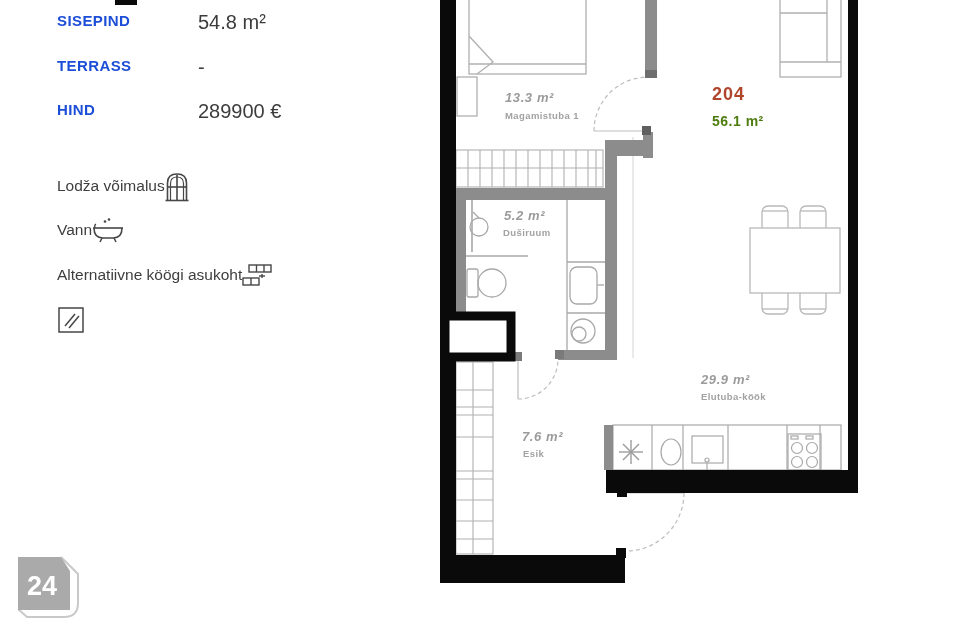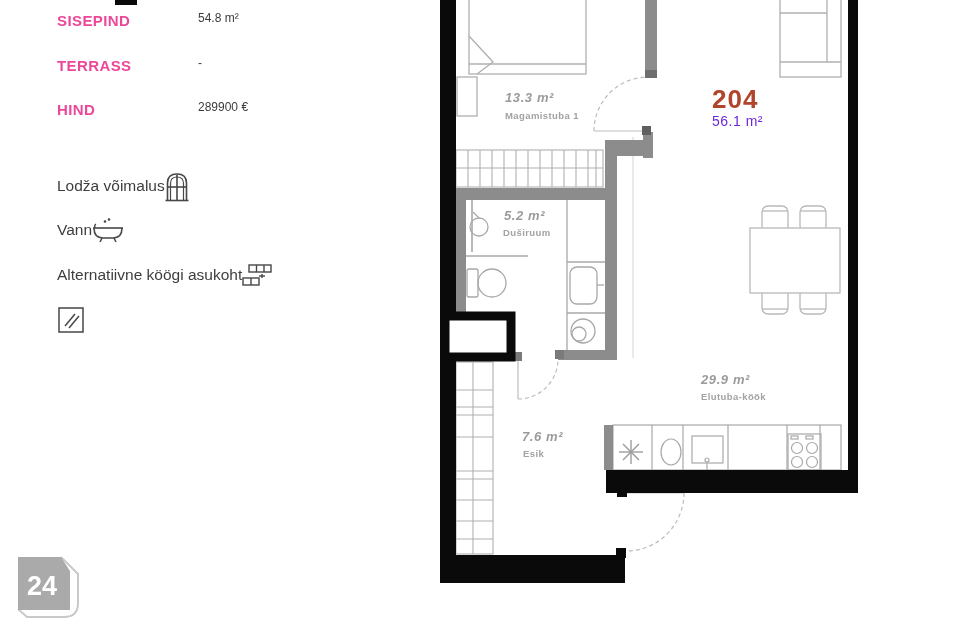--- a/index.html
+++ b/index.html
@@ -2,34 +2,34 @@
 <html><head>
 <meta charset="utf-8">
 <style>
   html,body{margin:0;padding:0;background:#fff;}
   body{width:960px;height:640px;position:relative;overflow:hidden;
        font-family:"Liberation Sans","DejaVu Sans",sans-serif;}
   .abs{position:absolute;}
   
   .spec-row{position:absolute;left:57px;width:340px;height:22px;}
   .spec-label{position:absolute;left:0;top:0;font-size:15px;font-weight:bold;
-              color:#ec4899;letter-spacing:.4px;}
-  .spec-value{position:absolute;left:141px;top:-1px;font-size:12px;color:#3c3c3c;}
+              color:#1d4ed8;letter-spacing:.4px;}
+  .spec-value{position:absolute;left:141px;top:-1px;font-size:20px;color:#3c3c3c;}
   .feature-row{position:absolute;left:57px;height:30px;display:flex;
                align-items:center;}
   .feature-label{font-size:15.5px;color:#3e3e3e;}
   .feature-icon svg{display:block;}
   
   .plan-area{position:absolute;font-weight:bold;color:#9b9b9b;font-size:13px;
              letter-spacing:.6px;font-style:italic;}
   .plan-name{position:absolute;font-weight:bold;color:#a2a2a2;font-size:9.5px;
              letter-spacing:.4px;}
-  .unit-number{position:absolute;font-weight:bold;color:#b0452c;font-size:26px;
+  .unit-number{position:absolute;font-weight:bold;color:#b0452c;font-size:18px;
                letter-spacing:1px;}
-  .unit-area{position:absolute;font-weight:normal;color:#6d28d9;font-size:14px;
+  .unit-area{position:absolute;font-weight:bold;color:#4d7c0f;font-size:14px;
              letter-spacing:.5px;}
   svg{overflow:visible;}
   .fp line,.fp path,.fp rect,.fp ellipse,.fp circle{vector-effect:none;}
 </style>
 </head>
 <body>
 
 <div class="abs" style="left:115px;top:0;width:22px;height:5px;background:#0a0a0a;"></div>
 
 <div class="spec-row" style="top:12px">

